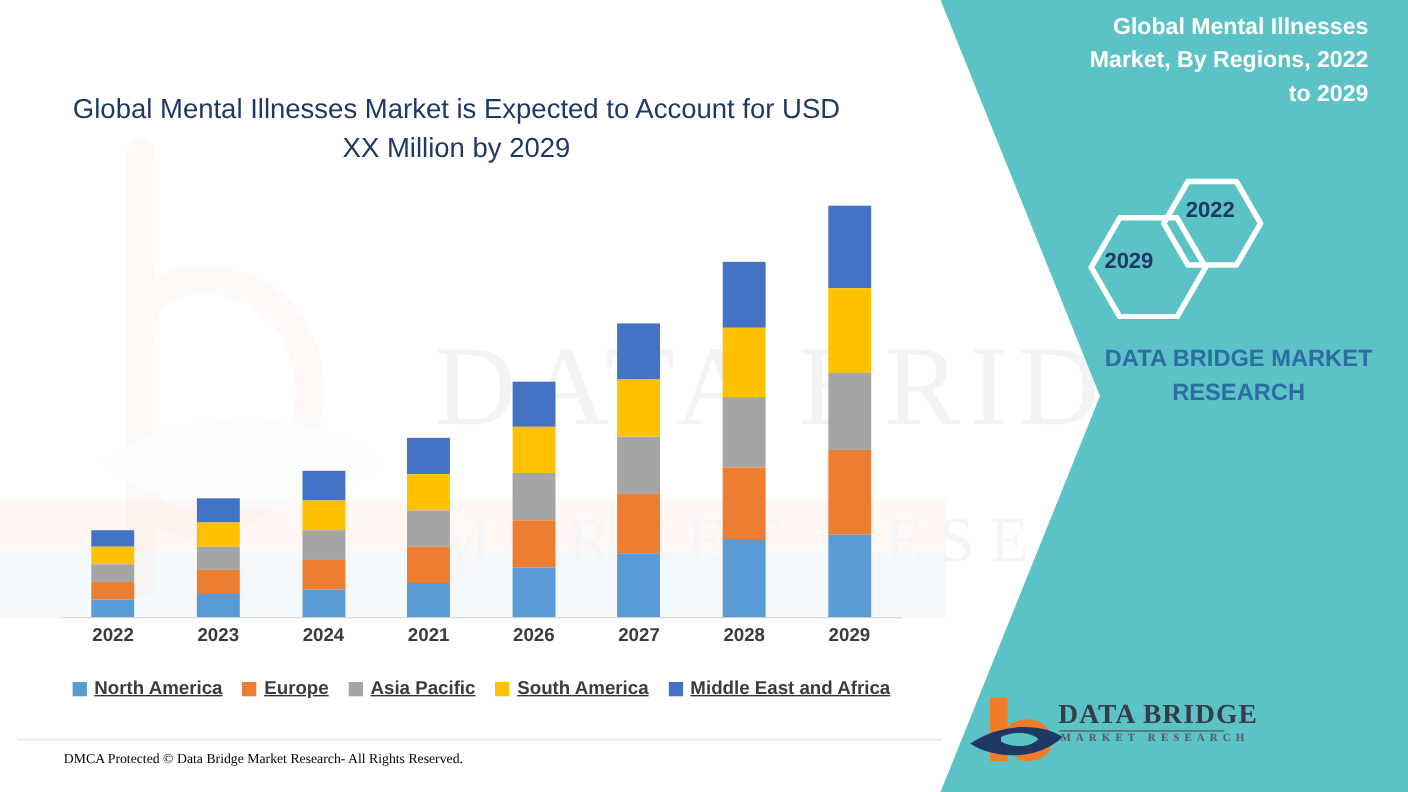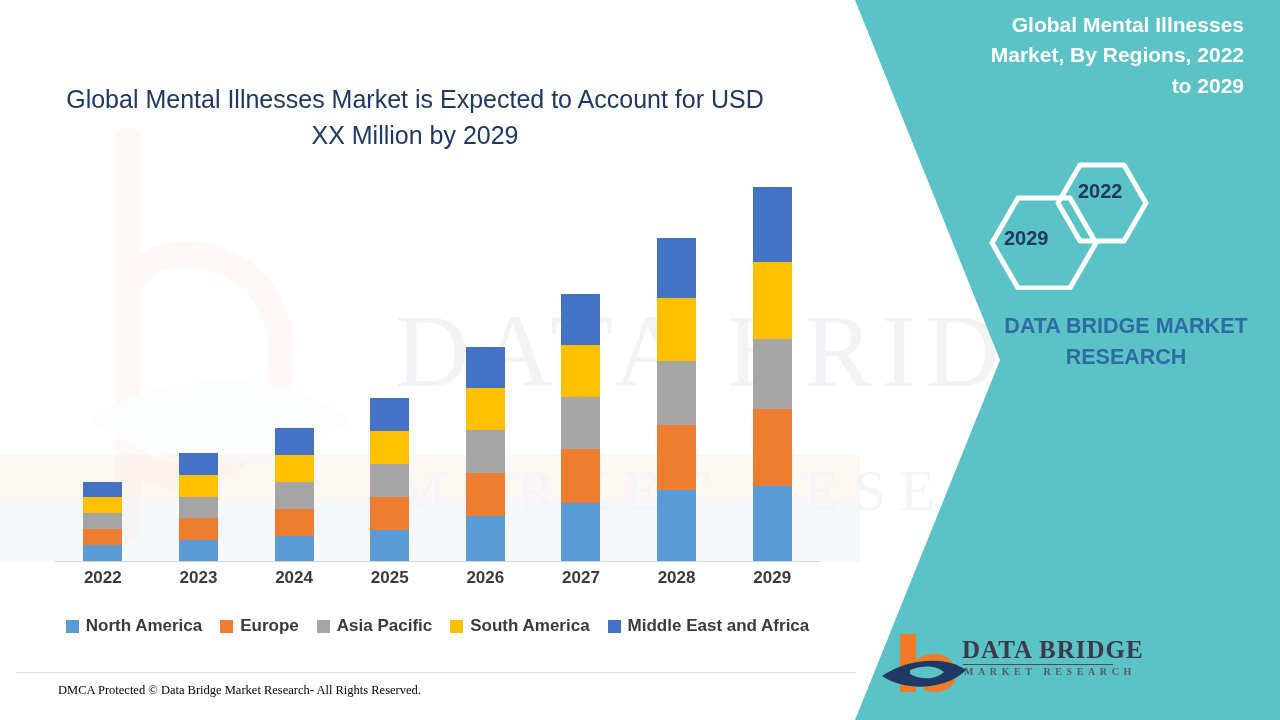--- a/index.html
+++ b/index.html
@@ -125,20 +125,21 @@
 
   
   #legend {
     position: absolute;
     left: 55px; top: 616px;
     width: 765px;
     display: flex;
     justify-content: center;
     align-items: center;
     gap: 18px;
+    text-decoration: underline;
   }
   .leg-item { display: flex; align-items: center; gap: 7px; }
   .leg-swatch { width: 13px; height: 13px; }
   .leg-label {
     font-size: 17px;
     font-weight: bold;
     color: #3b3b3b;
     white-space: nowrap;
   }
 
@@ -327,21 +328,21 @@
             <div class="seg" style="height: 75px; background: rgb(68, 114, 196);"></div>
           </div>
         </div>
       </div>
   </div>
 
   <div id="xlabels">
       <div>2022</div>
       <div>2023</div>
       <div>2024</div>
-      <div>2025</div>
+      <div>2021</div>
       <div>2026</div>
       <div>2027</div>
       <div>2028</div>
       <div>2029</div>
     </div>
 
   <div id="legend">
       <div class="leg-item">
         <span class="leg-swatch" style="background: rgb(91, 155, 213);"></span>
         <span class="leg-label">North America</span>

